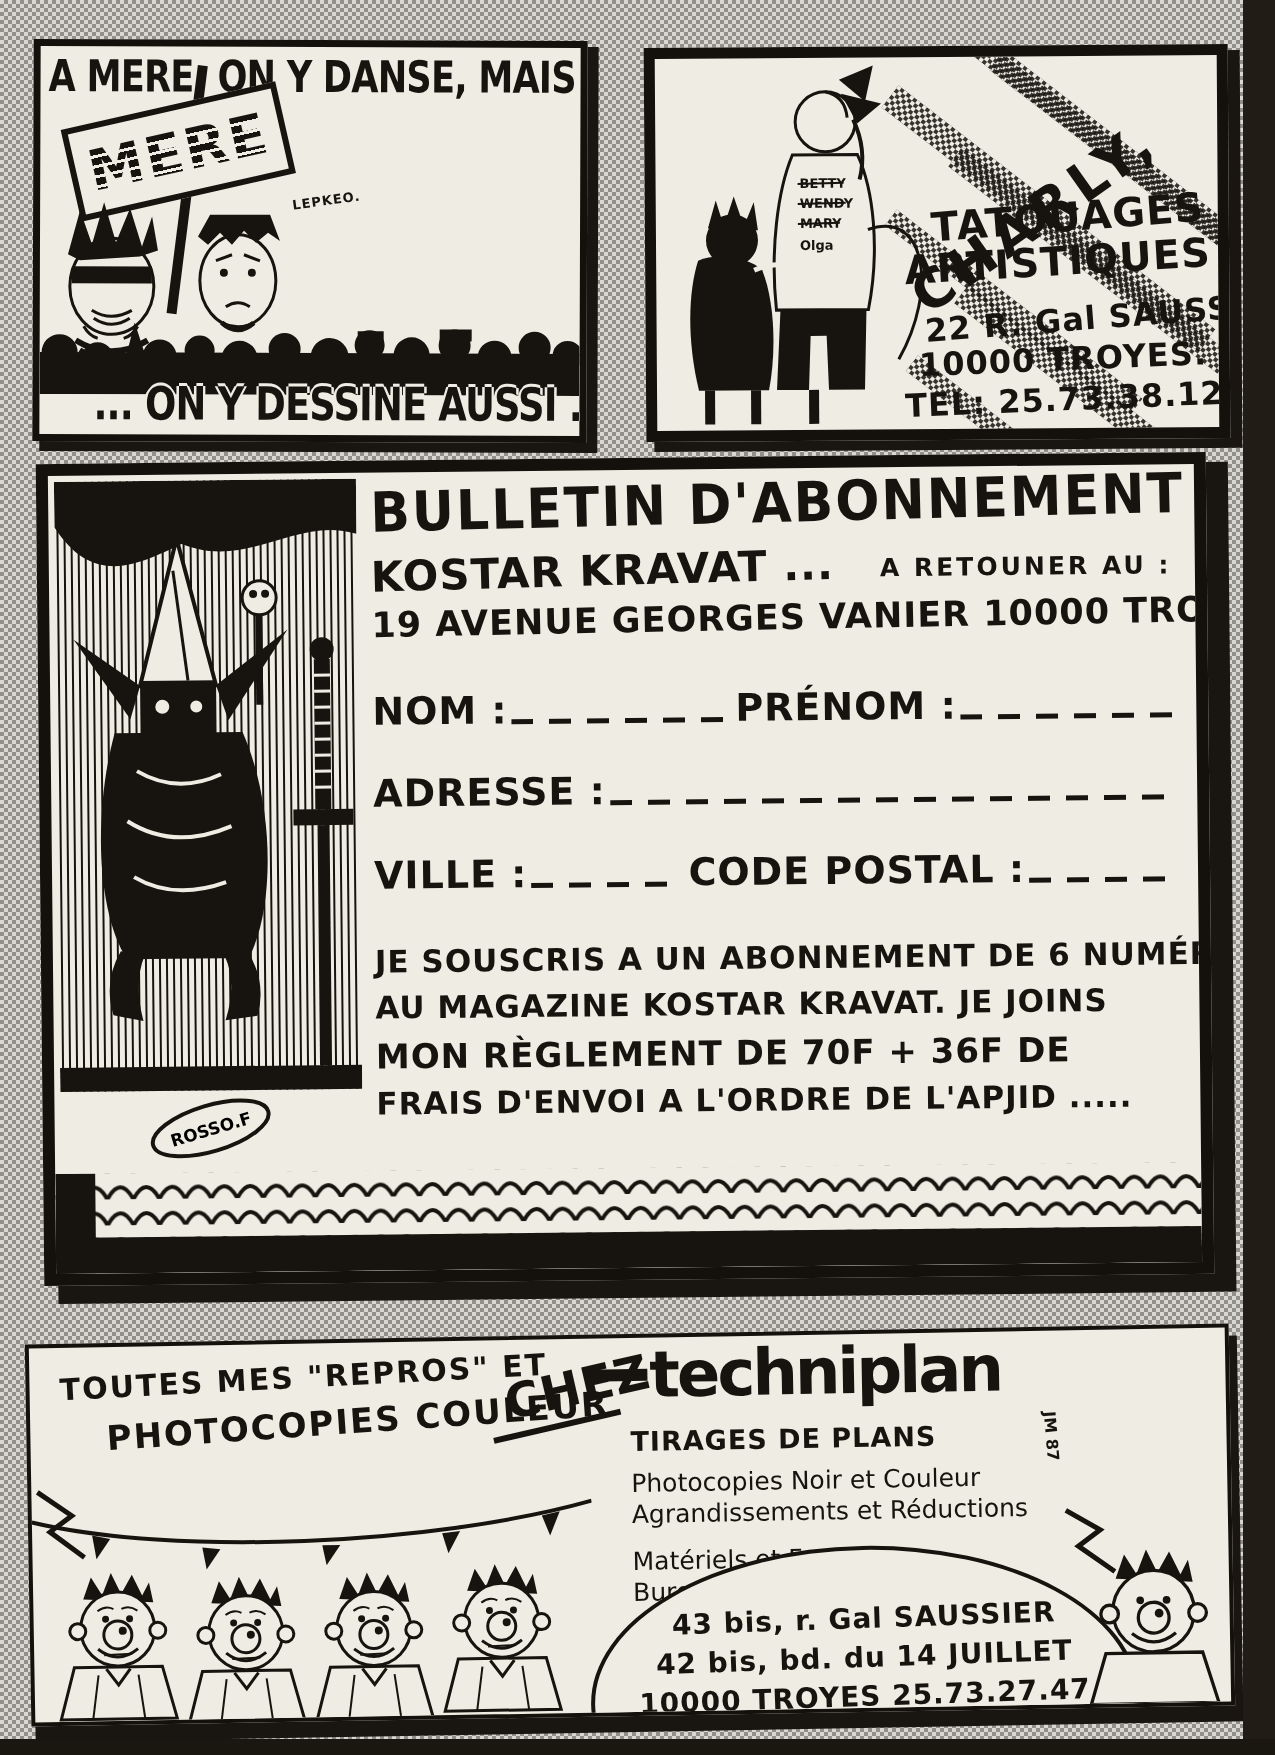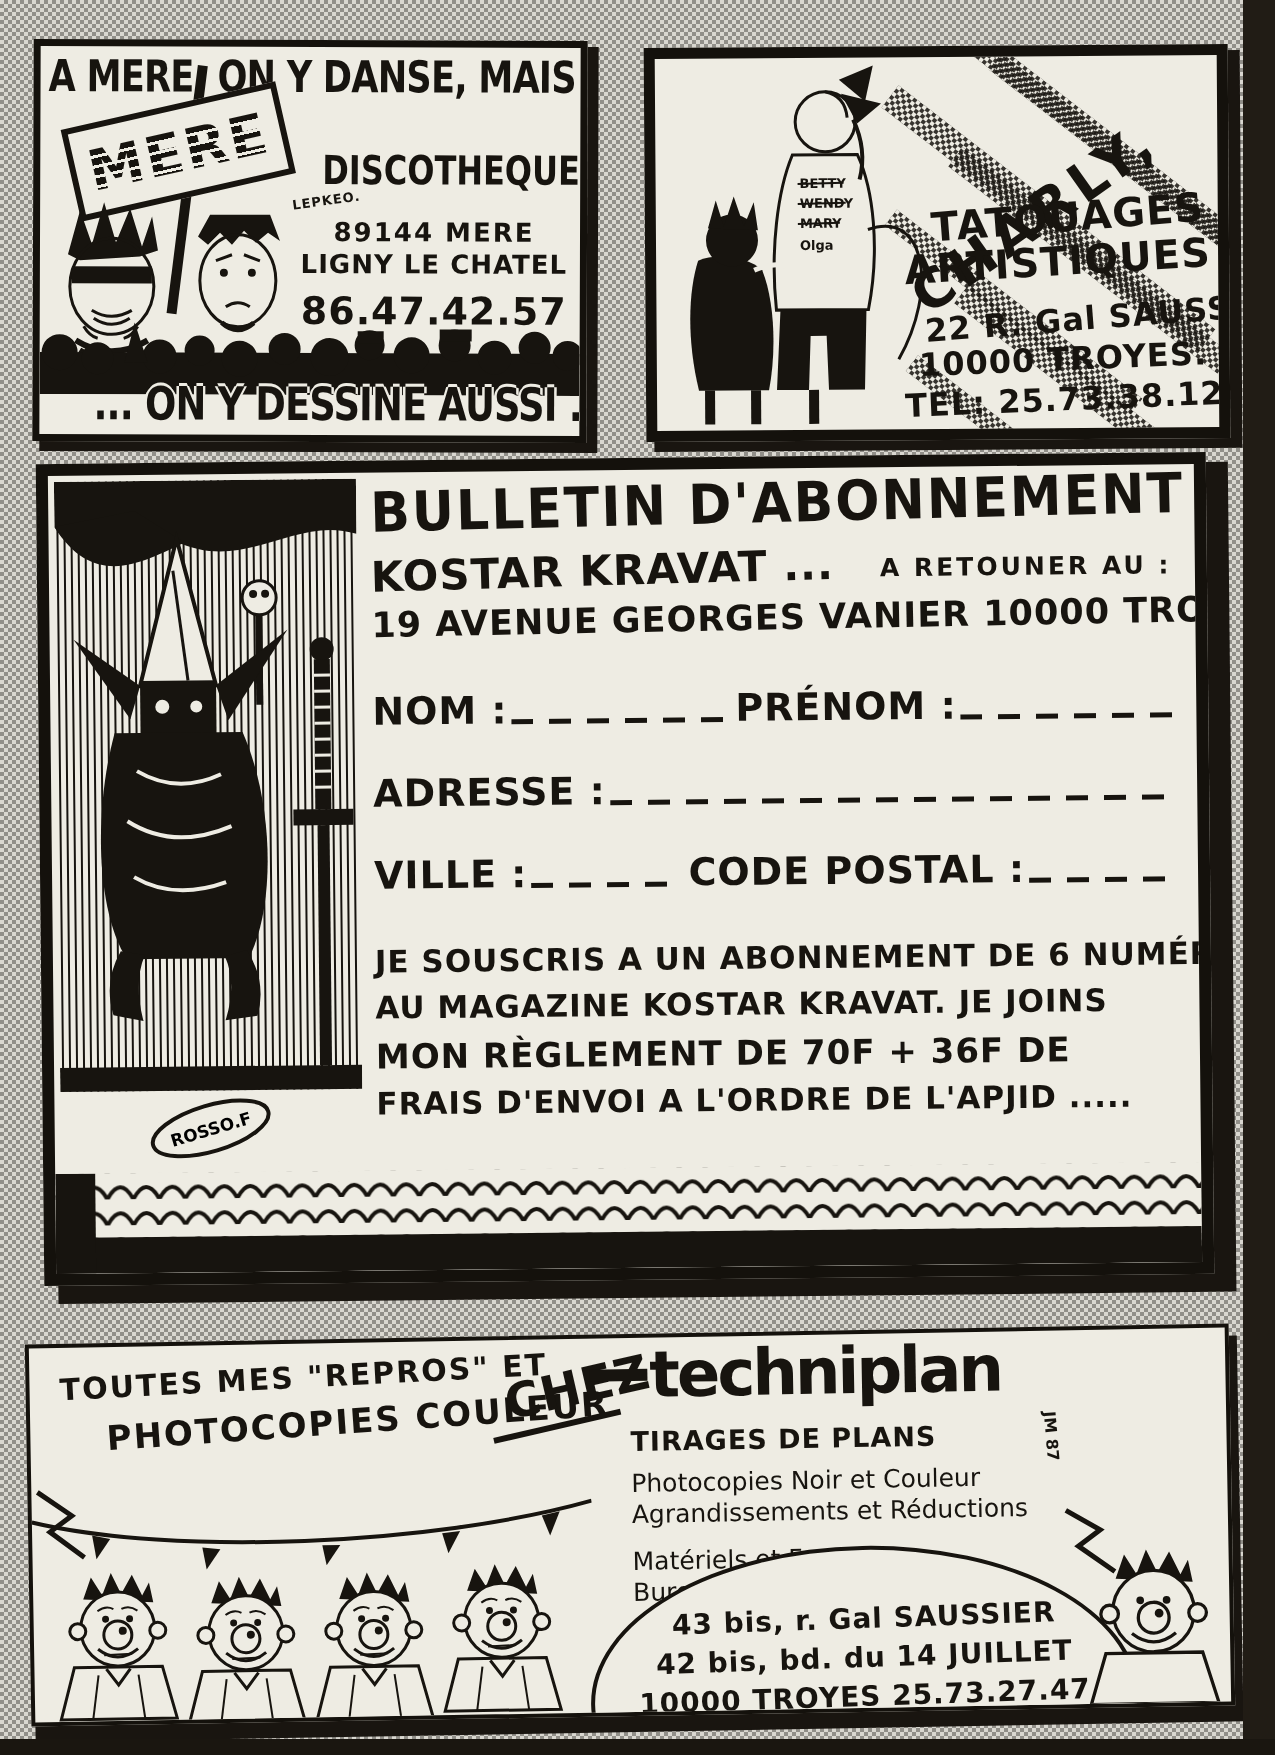--- a/index.html
+++ b/index.html
@@ -35,26 +35,20 @@
     <div style="position:absolute;left:142px;top:18px;width:10px;height:250px;background:#17140f;transform:rotate(7deg);"></div>
 
     <div style="position:absolute;left:28px;top:58px;width:208px;height:82px;border:6px solid #17140f;
                 background:#eeece3;transform:rotate(-13deg);display:flex;align-items:center;justify-content:center;">
       <span class="sign-stripe" style="font-size:56px;font-weight:800;letter-spacing:2px;">
         <span>MERE</span>
       </span>
     </div>
     <div style="position:absolute;left:252px;top:146px;font-size:13px;font-weight:700;letter-spacing:1px;transform:rotate(-8deg);">LEPKEO.</div>
 
-    <div style="position:absolute;right:6px;top:100px;width:280px;text-align:center;">
-      <div class="condc" style="font-size:40px;">DISCOTHEQUE</div>
-      <div style="font-size:26px;font-weight:700;margin-top:24px;letter-spacing:2px;">89144 MERE</div>
-      <div style="font-size:26px;font-weight:700;margin-top:2px;letter-spacing:1px;">LIGNY LE CHATEL</div>
-      <div style="font-size:38px;font-weight:800;margin-top:10px;letter-spacing:1px;">86.47.42.57</div>
-    </div>
 
     <svg style="position:absolute;left:0;bottom:40px;" width="540" height="200" viewBox="0 0 540 200">
       <g stroke="#17140f" fill="none" stroke-width="3">
 
         <polygon points="28,60 40,16 52,50 64,8 76,48 90,14 102,52 112,22 118,56 100,62 40,66" fill="#17140f" stroke="none"></polygon>
         <ellipse cx="72" cy="92" rx="42" ry="48"></ellipse>
         <rect x="32" y="72" width="80" height="17" fill="#17140f" stroke="none"></rect>
         <path d="M52,116 Q72,128 92,116"></path>
         <path d="M54,124 Q72,136 90,124"></path>
         <path d="M44,132 q6,10 14,12 M98,132 q-6,10 -14,12"></path>

